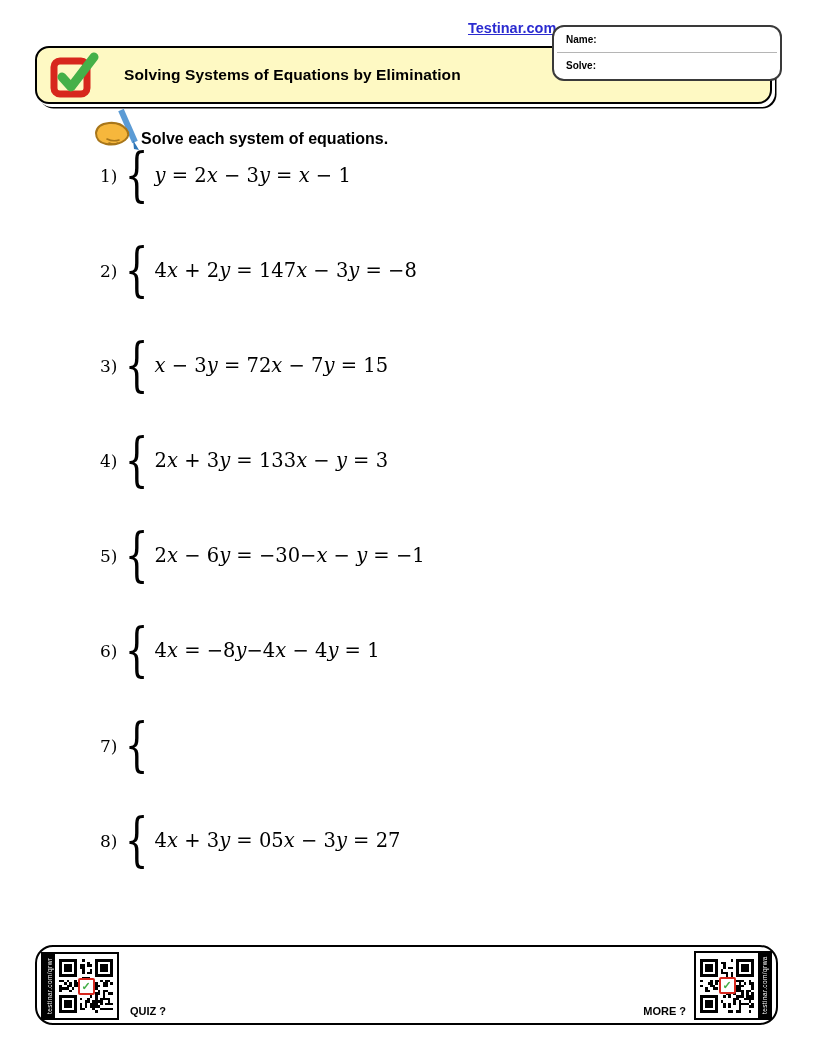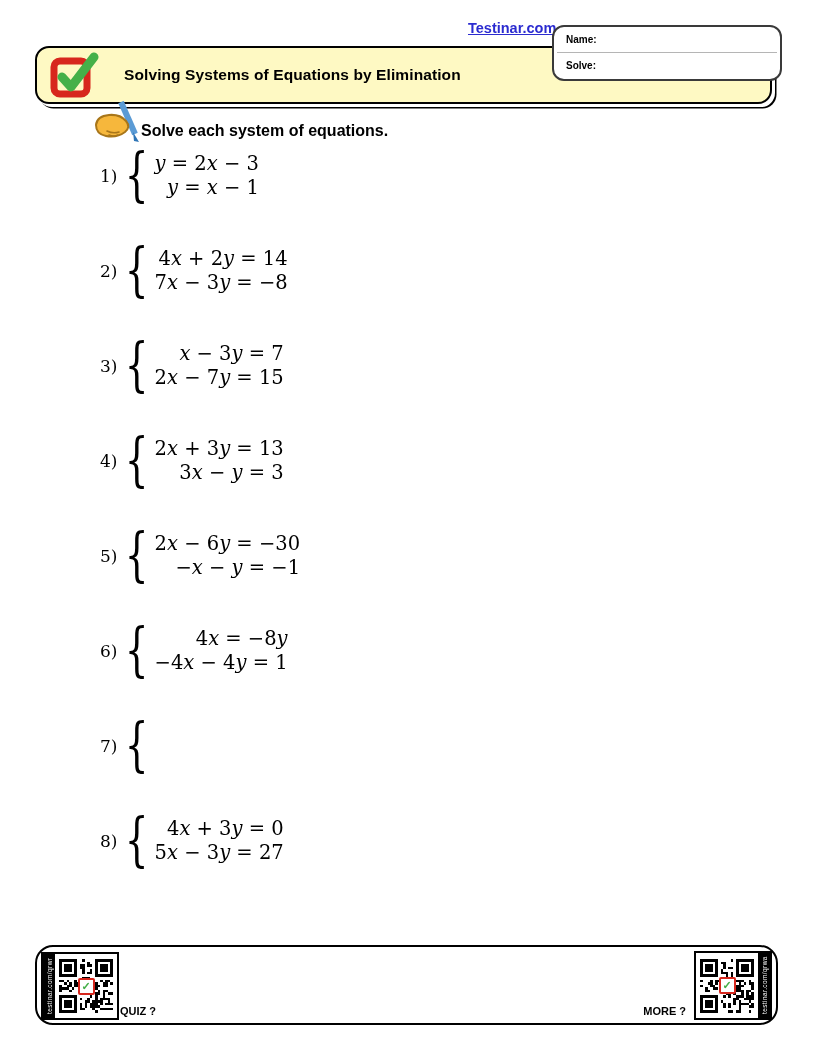--- a/index.html
+++ b/index.html
@@ -15,42 +15,42 @@
              display:flex;align-items:center;margin-top:13px;}
   .checkbox-icon{margin-left:13px;width:52px;height:48px;flex:0 0 auto;}
   .worksheet-title{margin-left:22px;font-size:15.5px;font-weight:bold;letter-spacing:.1px;}
   .name-date{position:absolute;left:552px;top:25px;width:230px;height:56px;background:#fff;
              border:2.5px solid #3a3a3a;border-radius:12px;z-index:6;box-sizing:border-box;}
   .nd-row{height:25px;display:flex;align-items:center;padding-left:12px;
           font-size:10px;font-weight:bold;}
   .nd-divider{height:1px;background:#b5b5b5;margin:0 3px;}
 
   
-  .instruction{position:absolute;left:93px;top:101px;display:flex;align-items:flex-end;}
+  .instruction{position:absolute;left:93px;top:109px;display:flex;align-items:flex-end;}
   .hand-icon{width:48px;height:42px;flex:0 0 auto;}
   .instruction-text{font-size:16px;font-weight:bold;padding-bottom:3px;margin-left:0px;}
 
   
   .problems{position:absolute;left:100px;top:152px;}
   .problem{display:flex;align-items:center;height:47px;margin-bottom:48px;}
   .p-num{font-family:"DejaVu Serif", serif;font-size:17px;margin-right:3px;}
   .p-brace{font-family:"DejaVu Serif", serif;font-size:52px;line-height:47px;font-weight:300;
            display:inline-block;transform:scaleX(0.72) scaleY(1.12);transform-origin:center;
            margin:0 1px 0 0;}
-  .p-eqs{display:flex;flex-direction:column;align-items:flex-end;}
+  .p-eqs{display:flex;flex-direction:row;align-items:center;}
   .p-line{font-family:"DejaVu Serif", serif;font-size:19.5px;line-height:23.5px;white-space:pre;}
   .p-line i{font-style:italic;}
 
   
   .footer{position:absolute;left:35px;top:945px;width:743px;height:80px;box-sizing:border-box;
           border:2.5px solid #000;border-radius:18px;background:#fff;}
   .footer-message{position:absolute;top:9px;left:0;width:100%;text-align:center;
                   font-size:19px;font-weight:bold;}
   .footer-link{font-size:20px;font-weight:bold;color:#2b2bd0;text-decoration:underline;cursor:pointer;}
-  .quiz-label{position:absolute;left:83px;bottom:6px;font-size:11px;font-weight:bold;}
+  .quiz-label{position:absolute;left:93px;bottom:6px;font-size:11px;font-weight:bold;}
   .more-label{position:absolute;right:90px;bottom:6px;font-size:11px;font-weight:bold;}
   .qr-assembly{position:absolute;display:flex;border:2.5px solid #000;background:#fff;box-sizing:border-box;}
   .qr-assembly.left{left:4px;top:5px;height:68px;}
   .qr-assembly.right{right:4px;top:4px;height:69px;}
   .qr-strip{width:12px;background:#000;color:#fff;font-size:6.5px;letter-spacing:.4px;
             display:flex;align-items:center;justify-content:center;
             writing-mode:vertical-rl;transform:rotate(180deg);white-space:nowrap;overflow:hidden;}
   .qr-box{width:62px;position:relative;display:flex;align-items:center;justify-content:center;background:#fff;}
   svg.qr{width:54px;height:54px;fill:#000;shape-rendering:crispEdges;}
   .qr-logo{position:absolute;width:13px;height:13px;background:#fff;border:2px solid #d7271d;

